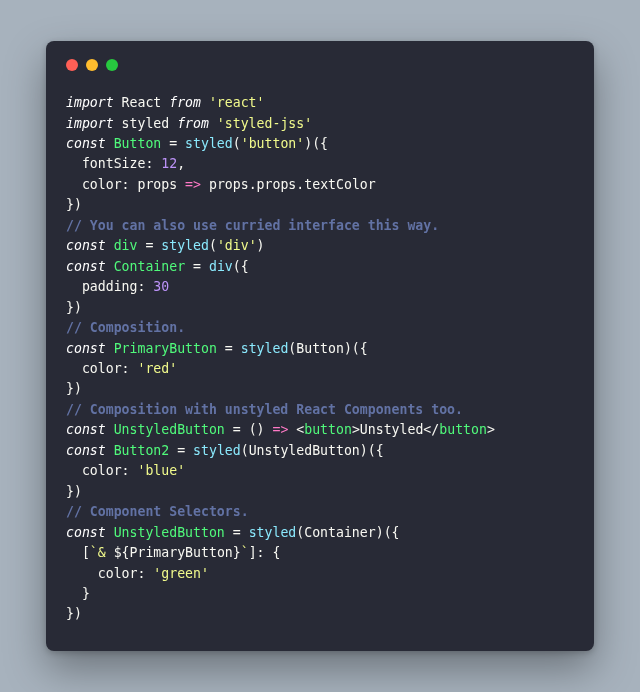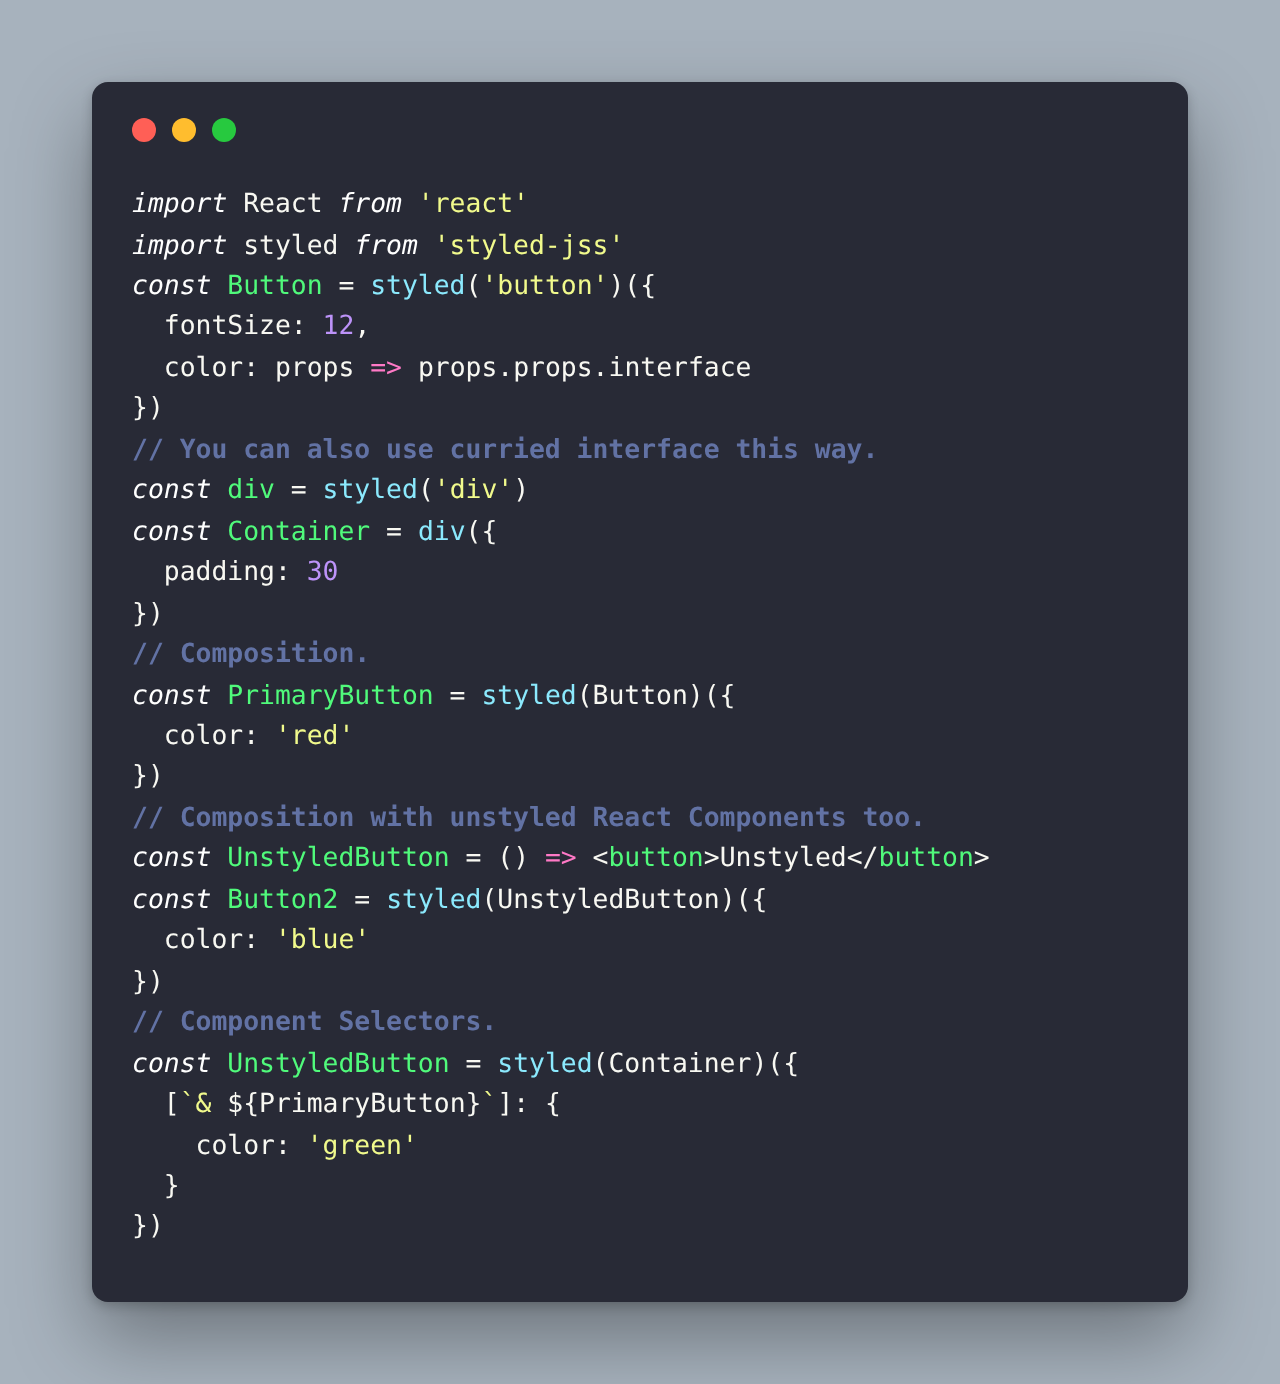--- a/index.html
+++ b/index.html
@@ -56,21 +56,21 @@
 <div class="window">
   <div class="traffic-lights">
     <div class="light red"></div>
     <div class="light yellow"></div>
     <div class="light green"></div>
   </div>
   <pre class="code" id="code-block"><span><span class="k">import </span><span class="id">React </span><span class="k">from </span><span class="s">'react'</span></span>
 <span><span class="k">import </span><span class="id">styled </span><span class="k">from </span><span class="s">'styled-jss'</span></span>
 <span><span class="k">const </span><span class="def">Button </span><span class="p">= </span><span class="fn">styled</span><span class="p">(</span><span class="s">'button'</span><span class="p">)({</span></span>
 <span><span class="id">  fontSize</span><span class="p">: </span><span class="n">12</span><span class="p">,</span></span>
-<span><span class="id">  color</span><span class="p">: </span><span class="id">props </span><span class="arr">=&gt; </span><span class="id">props</span><span class="p">.</span><span class="id">props</span><span class="p">.</span><span class="id">interface</span></span>
+<span><span class="id">  color</span><span class="p">: </span><span class="id">props </span><span class="arr">=&gt; </span><span class="id">props</span><span class="p">.</span><span class="id">props</span><span class="p">.</span><span class="id">textColor</span></span>
 <span><span class="p">})</span></span>
 <span><span class="c">// You can also use curried interface this way.</span></span>
 <span><span class="k">const </span><span class="def">div </span><span class="p">= </span><span class="fn">styled</span><span class="p">(</span><span class="s">'div'</span><span class="p">)</span></span>
 <span><span class="k">const </span><span class="def">Container </span><span class="p">= </span><span class="fn">div</span><span class="p">({</span></span>
 <span><span class="id">  padding</span><span class="p">: </span><span class="n">30</span></span>
 <span><span class="p">})</span></span>
 <span><span class="c">// Composition.</span></span>
 <span><span class="k">const </span><span class="def">PrimaryButton </span><span class="p">= </span><span class="fn">styled</span><span class="p">(</span><span class="id">Button</span><span class="p">)({</span></span>
 <span><span class="id">  color</span><span class="p">: </span><span class="s">'red'</span></span>
 <span><span class="p">})</span></span>

